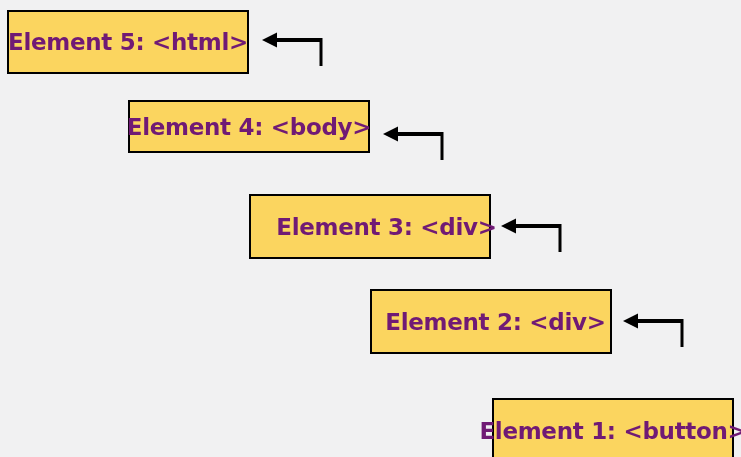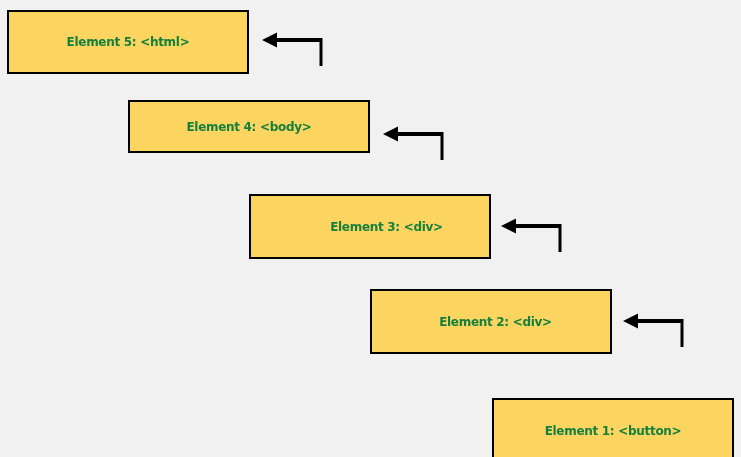--- a/index.html
+++ b/index.html
@@ -17,23 +17,23 @@
   .el-box {
     position: absolute;
     width: 242px;
     height: 64px;
     box-sizing: border-box;
     background: #FBD55F;
     border: 2px solid #000000;
     display: flex;
     align-items: center;
     justify-content: center;
-    font-size: 12px;
+    font-size: 23px;
     font-weight: bold;
-    color: #15803d;
+    color: #701a75;
     white-space: nowrap;
     letter-spacing: -0.3px;
   }
   .box-5 { left: 7px;   top: 10px;  }
   .box-4 { left: 128px; top: 100px; height: 53px; }
   .box-3 { left: 249px; top: 194px; height: 65px; padding-left: 33px; }
   .box-2 { left: 370px; top: 289px; height: 65px; padding-left: 9px; }
   .box-1 { left: 492px; top: 398px; height: 66px; }
   .arrow {
     position: absolute;

